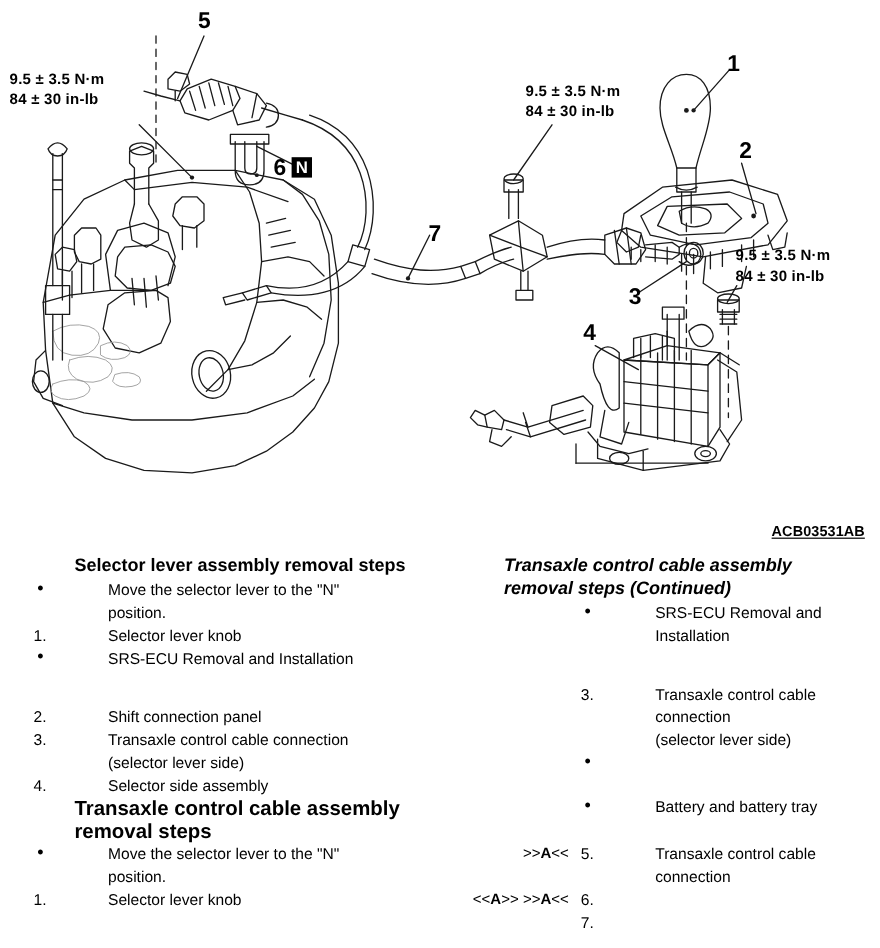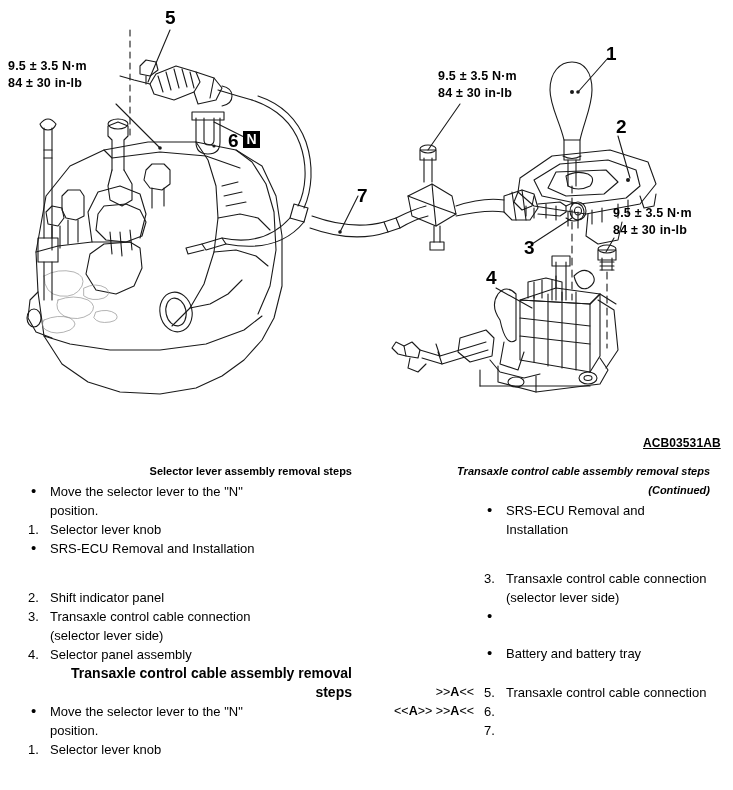--- a/index.html
+++ b/index.html
@@ -85,26 +85,25 @@
   }
   .column {
     position: absolute;
     top: 0;
     width: 330px;
   }
   #col-left  { left: 22px; }
   #col-right { left: 380px; }
 
   .col-head {
-    font-size: 11px;
+    font-size: 15px;
     font-weight: bold;
     line-height: 19px;
     margin-left: 40px;
     margin-bottom: 1px;
-    text-align: right;
   }
   #col-right .col-head { margin-left: 40px; font-style: italic; }
 
   
   .step {
     display: flex;
     align-items: flex-start;
     font-size: 13px;
     line-height: 19px;
   }
@@ -129,30 +128,30 @@
     padding-left: 6px;
     box-sizing: border-box;
   }
   .step.bullet .idx {
     padding-left: 9px;
     font-size: 15px;
     line-height: 17px;
   }
   .step .txt {
     flex: 1 1 auto;
+    margin-left: 40px;
   }
   .step .txt .cont { display: block; }
 
   
   .inline-head {
     font-weight: bold;
-    font-size: 14px;
+    font-size: 17px;
     line-height: 19px;
     margin-left: 40px;
-    text-align: right;
   }
   .spacer-md { height: 20px; }
   .spacer-lg { height: 30px; }
 </style>
 </head>
 <body>
 
 <div id="figure">
 
   <svg width="733" height="455" viewBox="0 0 733 455">
@@ -446,36 +445,36 @@
       <span class="pre"></span>
       <span class="idx">•</span>
       <span class="txt">SRS-ECU Removal and Installation</span>
     </div>
 
     <div class="spacer-lg"></div>
 
     <div class="step">
       <span class="pre"></span>
       <span class="idx">2.</span>
-      <span class="txt">Shift indicator panel</span>
+      <span class="txt">Shift connection panel</span>
     </div>
 
     <div class="step">
       <span class="pre"></span>
       <span class="idx">3.</span>
       <span class="txt">
         <span>Transaxle control cable connection</span>
         <span class="cont">(selector lever side)</span>
       </span>
     </div>
 
     <div class="step">
       <span class="pre"></span>
       <span class="idx">4.</span>
-      <span class="txt">Selector panel assembly</span>
+      <span class="txt">Selector side assembly</span>
     </div>
 
     <div class="inline-head">Transaxle control cable assembly removal steps</div>
 
     <div class="step bullet">
       <span class="pre"></span>
       <span class="idx">•</span>
       <span class="txt">
         <span>Move the selector lever to the "N"</span>
         <span class="cont">position.</span>

